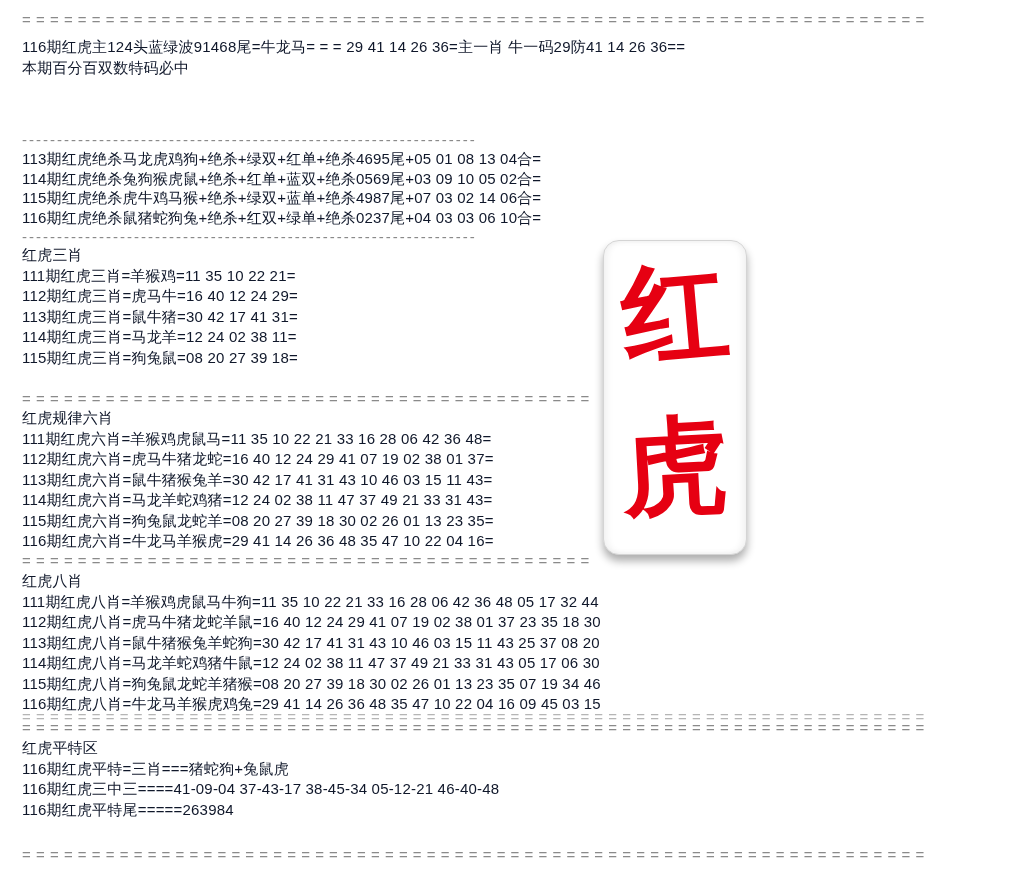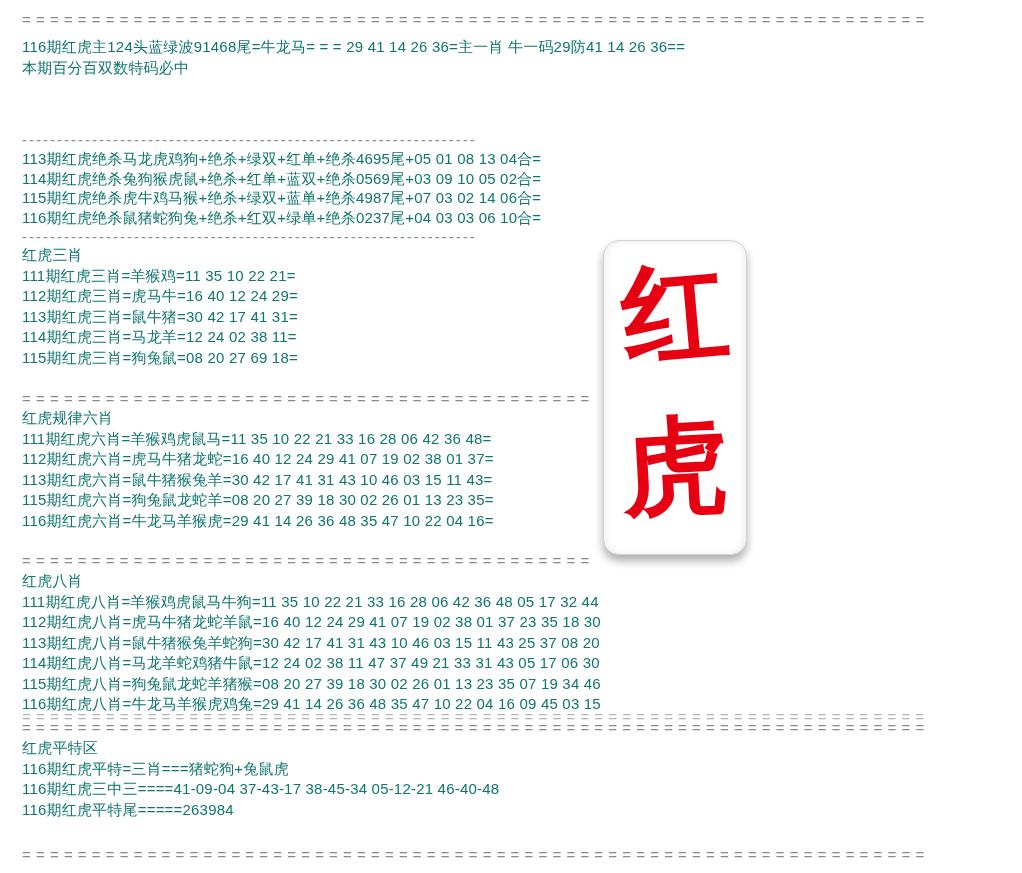--- a/index.html
+++ b/index.html
@@ -3,21 +3,21 @@
 <meta charset="utf-8">
 <style>
   html,body{margin:0;padding:0;}
   body{
     width:1022px;height:873px;background:#ffffff;
     font-family:"Liberation Sans","DejaVu Sans",sans-serif;
     color:#414141;overflow:hidden;position:relative;
   }
   .page{position:absolute;left:0;top:0;width:1022px;height:873px;background:#fff;}
   .block{position:absolute;left:22px;white-space:nowrap;}
-  .line{font-size:15px;line-height:20.5px;letter-spacing:0.2px;color:#0f766e;}
+  .line{font-size:15px;line-height:20.5px;letter-spacing:0.2px;color:#0f172a;}
   .lh194 .line{line-height:19.4px;}
   .sep{position:absolute;left:22px;font-size:15px;line-height:16px;color:#8a8a8a;
        letter-spacing:5.2px;white-space:nowrap;overflow:hidden;}
   .sep.light{color:#b5b5b5;}
   .sep.w-long{width:910px;}
   .sep.w-short{width:572px;}
   .dashline{font-size:15px;line-height:19.4px;color:#8a8a8a;letter-spacing:2px;
        white-space:nowrap;overflow:hidden;width:460px;}
   .card{
     position:absolute;left:603px;top:240px;width:144px;height:315px;
@@ -55,30 +55,31 @@
     <div class="line">116期红虎绝杀鼠猪蛇狗兔+绝杀+红双+绿单+绝杀0237尾+04 03 03 06 10合=</div>
     <div class="dashline">-----------------------------------------------------------------</div>
   </div>
 
   <div class="block" style="top:245px">
     <div class="line">红虎三肖</div>
     <div class="line">111期红虎三肖=羊猴鸡=11 35 10 22 21=</div>
     <div class="line">112期红虎三肖=虎马牛=16 40 12 24 29=</div>
     <div class="line">113期红虎三肖=鼠牛猪=30 42 17 41 31=</div>
     <div class="line">114期红虎三肖=马龙羊=12 24 02 38 11=</div>
-    <div class="line">115期红虎三肖=狗兔鼠=08 20 27 69 18=</div>
+    <div class="line">115期红虎三肖=狗兔鼠=08 20 27 39 18=</div>
   </div>
 
   <div class="sep w-short" style="top:391px">=========================================</div>
 
   <div class="block" style="top:408px">
     <div class="line">红虎规律六肖</div>
     <div class="line">111期红虎六肖=羊猴鸡虎鼠马=11 35 10 22 21 33 16 28 06 42 36 48=</div>
     <div class="line">112期红虎六肖=虎马牛猪龙蛇=16 40 12 24 29 41 07 19 02 38 01 37=</div>
     <div class="line">113期红虎六肖=鼠牛猪猴兔羊=30 42 17 41 31 43 10 46 03 15 11 43=</div>
+    <div class="line">114期红虎六肖=马龙羊蛇鸡猪=12 24 02 38 11 47 37 49 21 33 31 43=</div>
     <div class="line">115期红虎六肖=狗兔鼠龙蛇羊=08 20 27 39 18 30 02 26 01 13 23 35=</div>
     <div class="line">116期红虎六肖=牛龙马羊猴虎=29 41 14 26 36 48 35 47 10 22 04 16=</div>
   </div>
 
   <div class="sep w-short" style="top:553px">=========================================</div>
 
   <div class="block" style="top:571px">
     <div class="line">红虎八肖</div>
     <div class="line">111期红虎八肖=羊猴鸡虎鼠马牛狗=11 35 10 22 21 33 16 28 06 42 36 48 05 17 32 44</div>
     <div class="line">112期红虎八肖=虎马牛猪龙蛇羊鼠=16 40 12 24 29 41 07 19 02 38 01 37 23 35 18 30</div>

